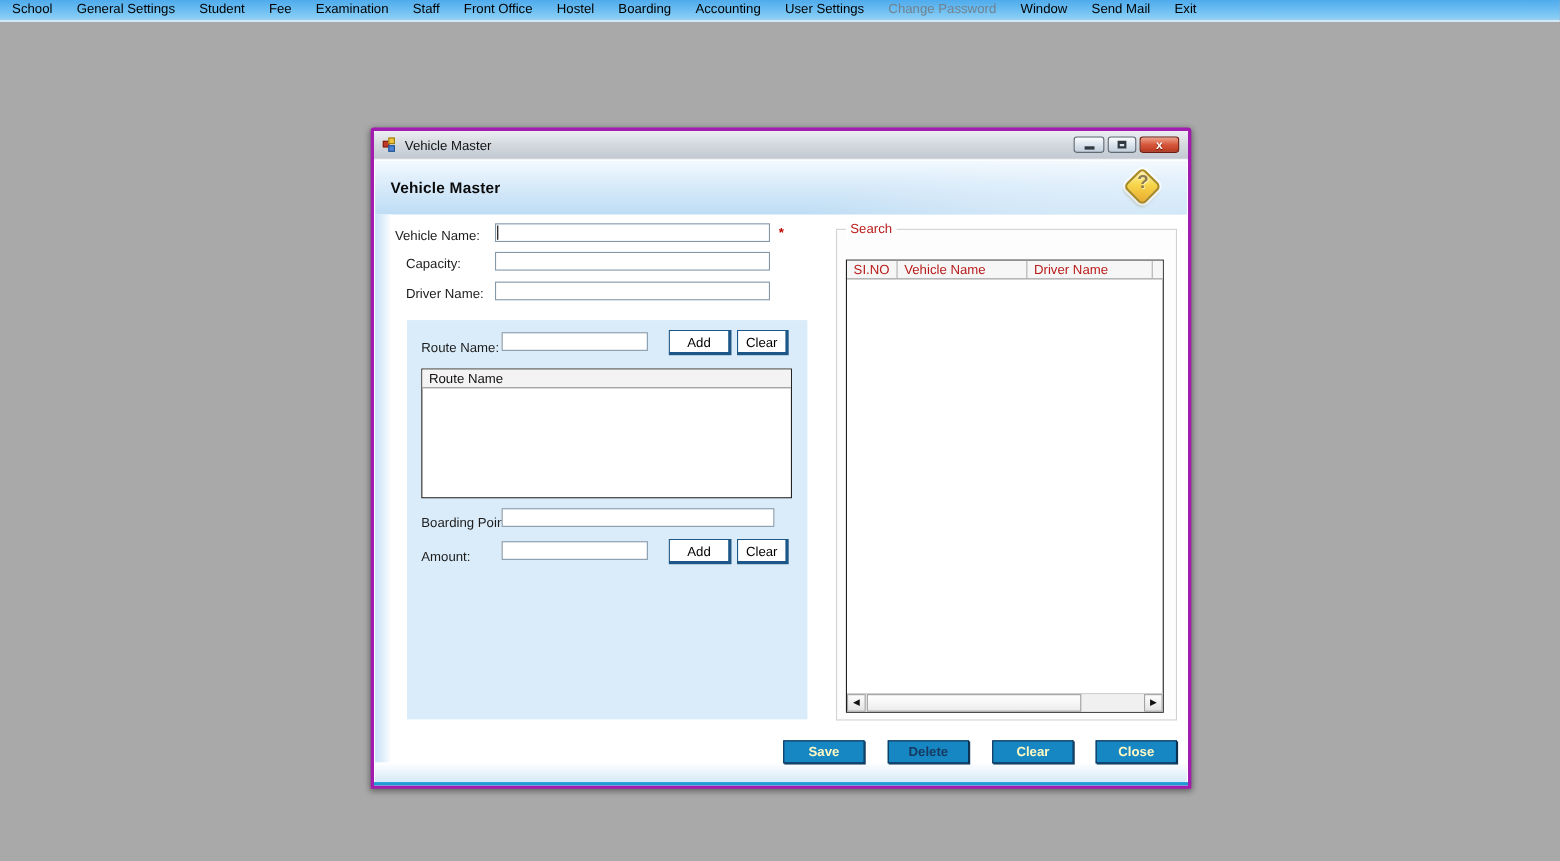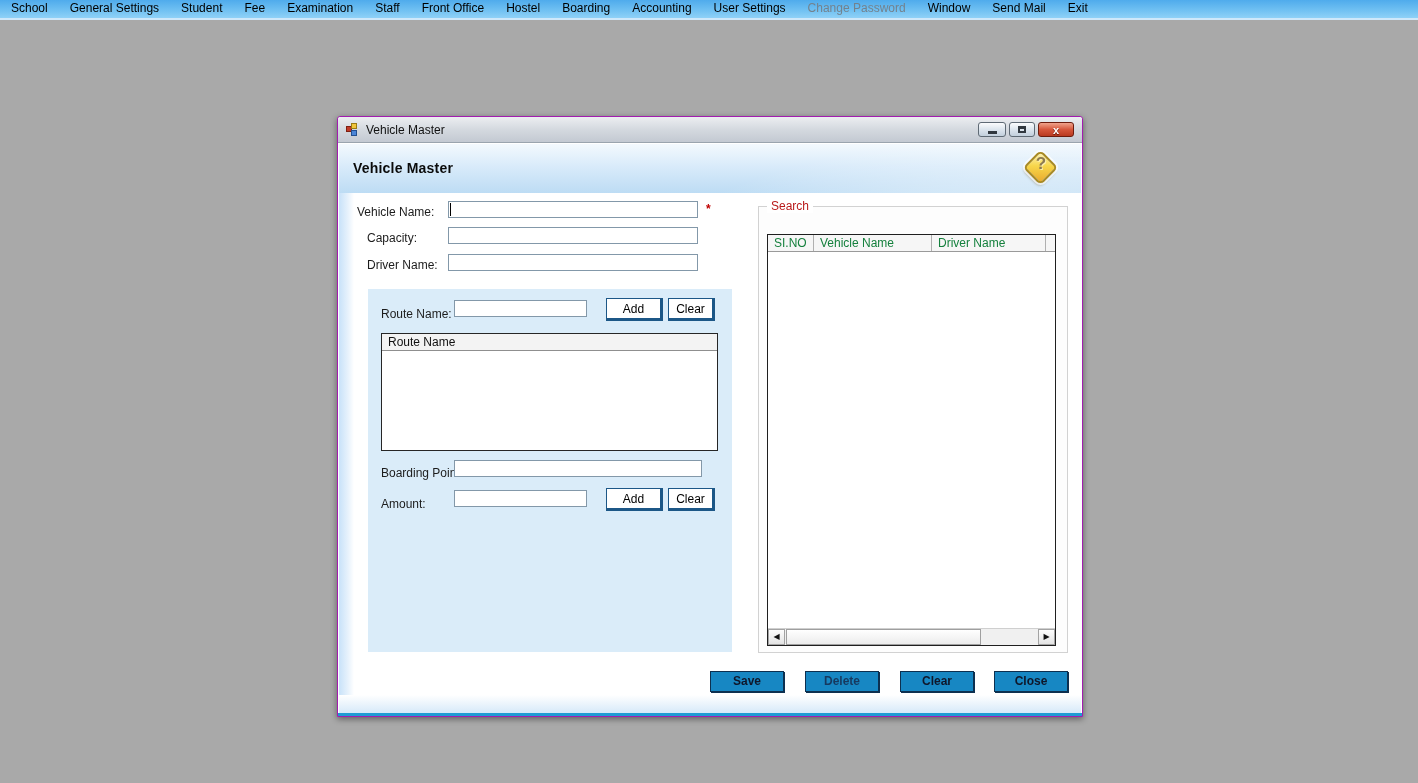--- a/index.html
+++ b/index.html
@@ -9,21 +9,21 @@
   
   .menubar { position:absolute; left:0; top:0; width:1418px; height:20px;
     background:linear-gradient(180deg,#4fabec 0%,#6fc0f2 55%,#8fd1f7 100%);
     border-bottom:2px solid #cfe8fa;
     display:flex; align-items:flex-end; font-size:12px; color:#000; }
   .menu-item { padding:0 11px; height:20px; line-height:20px; cursor:default; white-space:nowrap; }
   .menu-item.disabled { color:#73828e; }
 
   
   .dialog { position:absolute; left:337px; top:116px; width:746px; height:601px;
-    background:#ffffff; border:1px solid #a21caf; border-radius:3px 3px 0 0;
+    background:#ffffff; border:3px solid #a21caf; border-radius:3px 3px 0 0;
     box-shadow:0 2px 6px rgba(0,0,0,.45); }
   .bottom-accent { position:absolute; left:0; right:0; bottom:0; height:3px;
     background:#1e9bd4; }
 
   
   .titlebar { position:absolute; left:0; top:0; right:0; height:26px;
     background:linear-gradient(180deg,#eceef1 0%,#d4d9df 50%,#c3c9d2 100%);
     border-bottom:1px solid #9aa4ae; border-radius:3px 3px 0 0; }
   .title-icon { position:absolute; left:8px; top:6px; width:14px; height:14px; }
   .title-icon .sq { position:absolute; width:6px; height:6px; }
@@ -85,36 +85,36 @@
   .hdiv { border-left:1px solid #a8a8a8; }
 
   
   .groupbox { position:absolute; left:420px; top:89px; width:310px; height:447px;
     border:1px solid #d2d2d2; background:#fdfdfd; }
   .group-label { position:absolute; top:-8px; left:8px; background:#fff; padding:0 4px;
     font-size:12px; color:#b91c1c; }
   .search-grid { position:absolute; left:8px; top:27px; width:289px; height:412px;
     background:#fff; border:1px solid #1f1f1f; }
   .search-header { display:flex; height:17px; background:#f6f6f6; border-bottom:1px solid #9a9a9a;
-    font-size:12px; color:#15803d; }
+    font-size:12px; color:#b91c1c; }
   .shc { line-height:16px; padding-left:6px; white-space:nowrap; overflow:hidden; }
   .shc + .shc { border-left:1px solid #b0b0b0; }
   .hscroll { position:absolute; left:0; right:0; bottom:0; height:17px; background:#f0f0f0;
     border-top:1px solid #cfcfcf; }
   .sb-btn { position:absolute; top:0; width:17px; height:16px;
     background:linear-gradient(180deg,#fdfdfd,#e3e3e3); border:1px solid #a3a3a3;
     font-size:8px; line-height:14px; text-align:center; color:#111; cursor:default; }
   .sb-left { left:0; } .sb-right { right:0; }
   .sb-thumb { position:absolute; left:18px; top:0; width:195px; height:16px;
     background:linear-gradient(180deg,#ffffff,#ececec); border:1px solid #9f9f9f; cursor:default; }
 
   
   .btn-blue { position:absolute; top:554px; width:74px; height:21px;
     background:#1787c3; border:1px solid #0d3050; box-shadow:1px 1px 0 #0d3050;
-    color:#0f172a; font-size:12px; font-weight:bold; text-align:center; line-height:19px;
+    color:#fef9c3; font-size:12px; font-weight:bold; text-align:center; line-height:19px;
     cursor:default; }
   .btn-blue.delete { color:#16395f; }
 </style>
 </head>
 <body>
 
 <div class="menubar">
   <span class="menu-item">School</span>
   <span class="menu-item">General Settings</span>
   <span class="menu-item">Student</span>

